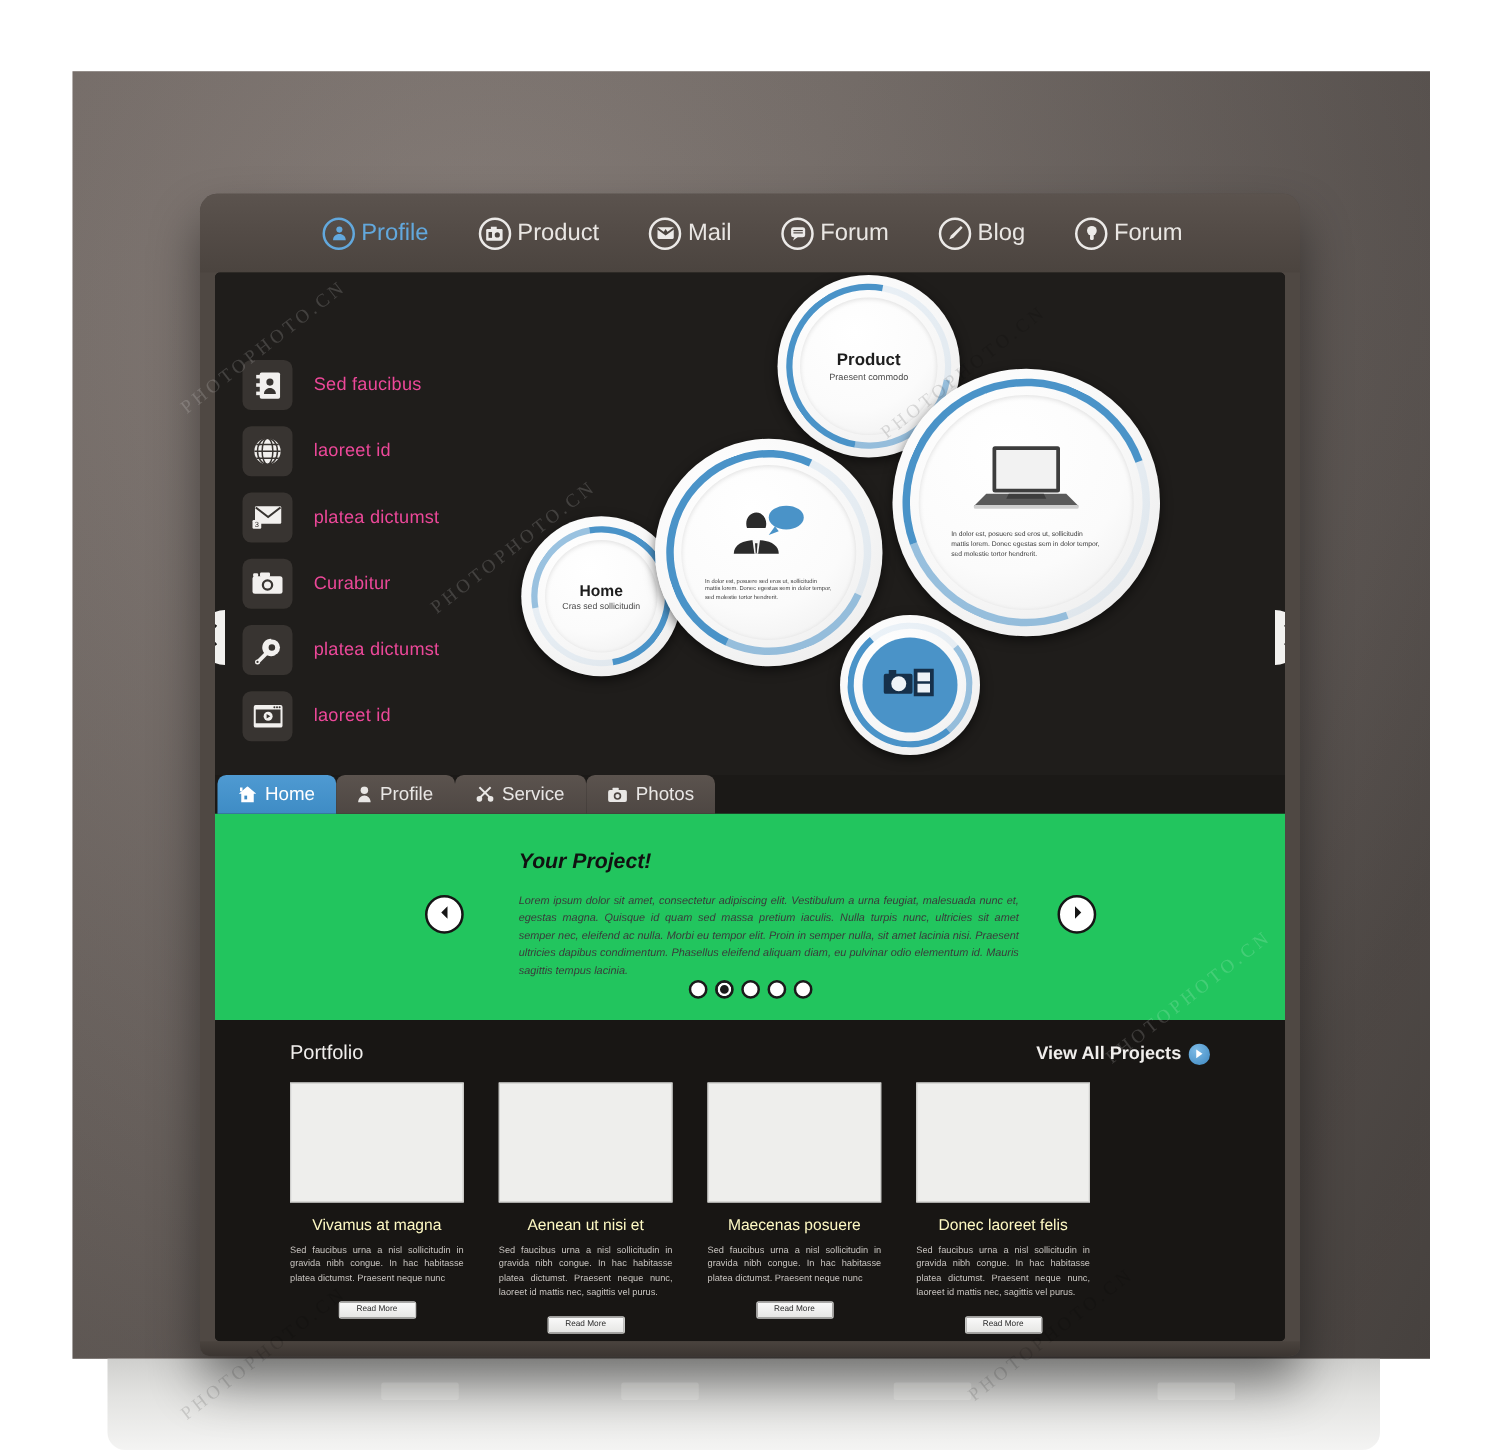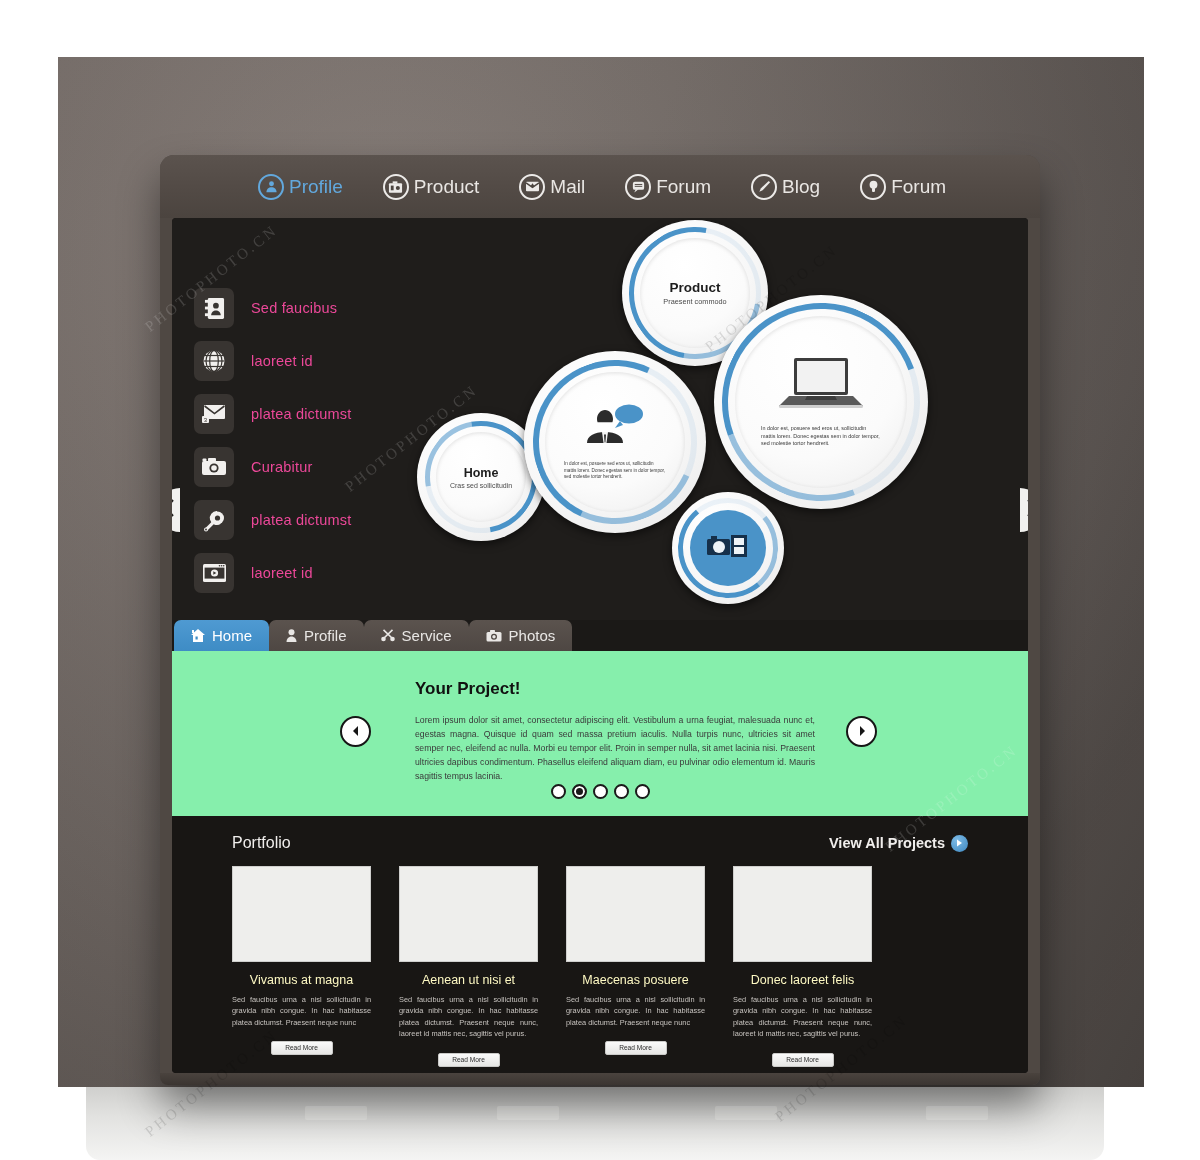--- a/index.html
+++ b/index.html
@@ -190,22 +190,23 @@
   .tab.active {
     background: linear-gradient(180deg, #4f9ad2 0%, #3e8cc5 100%);
     color: #ffffff;
   }
   .tab svg { display: block; }
 
   
   #panel {
     position: absolute; left: 0; top: 433px;
     width: 856px; height: 165px;
-    background: #86efac;
+    background: #22c55e;
     z-index: 10;
+    font-style: italic;
   }
   #panel-prev, #panel-next {
     position: absolute; top: 65px;
     width: 31px; height: 31px;
     border: 2px solid #161616;
     border-radius: 50%;
     display: flex; align-items: center; justify-content: center;
     cursor: pointer;
     background: #ffffff;
   }

